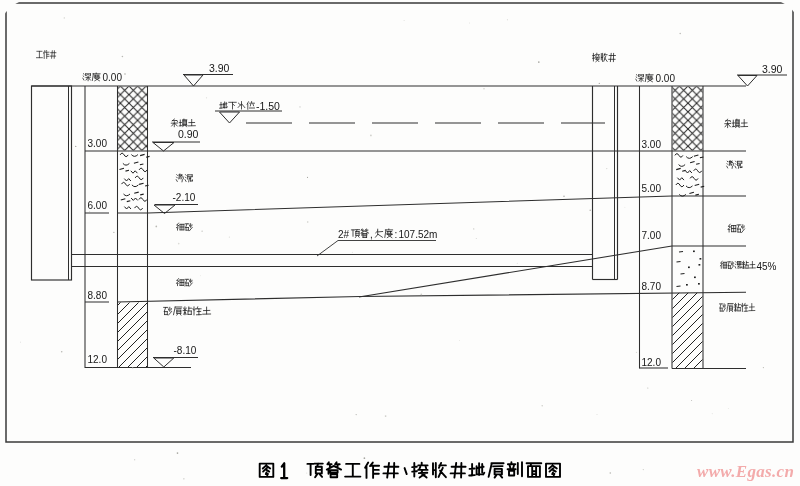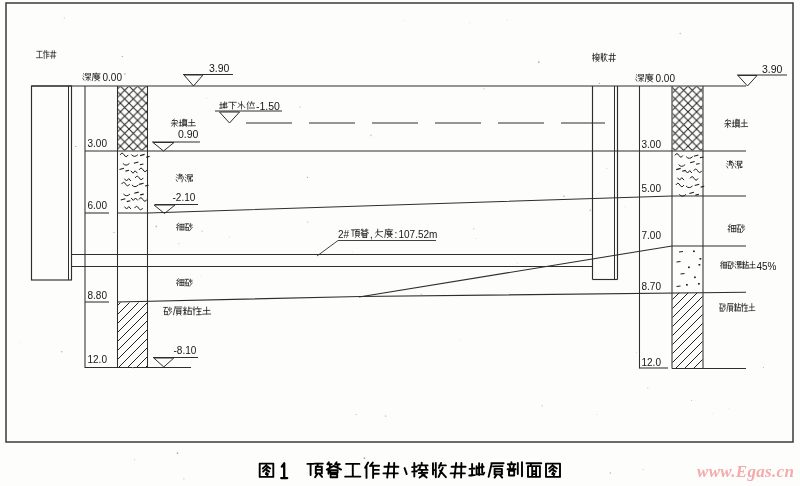--- a/index.html
+++ b/index.html
@@ -1,15 +1,15 @@
 <!DOCTYPE html>
 <html><head><meta charset="utf-8">
 <style>
 html,body{margin:0;padding:0;background:#fdfdfc;}
-#page{position:relative;width:800px;height:486px;background:#fdfdfc;overflow:hidden;}
+#page{position:relative;width:800px;height:486px;background:#fdfdfc;overflow:hidden;border-radius:30px;}
 </style></head>
 <body>
 <div id="page"><svg width="800" height="486" viewBox="0 0 800 486">
       <rect x="6" y="3" width="787" height="439" fill="none" stroke="#3a3a3a" stroke-width="1.5"></rect>
       <rect x="31.5" y="86" width="40" height="194" fill="none" stroke="#2e2e2e" stroke-width="1.15"></rect>
       <line x1="68.5" y1="86.0" x2="68.5" y2="280.0" stroke="#2e2e2e" stroke-width="1.00"></line>
       <line x1="592.5" y1="86.0" x2="592.5" y2="279.5" stroke="#2e2e2e" stroke-width="1.15"></line>
       <line x1="614.5" y1="86.0" x2="614.5" y2="279.5" stroke="#2e2e2e" stroke-width="1.00"></line>
       <line x1="617.5" y1="86.0" x2="617.5" y2="279.5" stroke="#2e2e2e" stroke-width="1.15"></line>
       <line x1="592.5" y1="279.5" x2="617.5" y2="279.5" stroke="#2e2e2e" stroke-width="1.15"></line>

